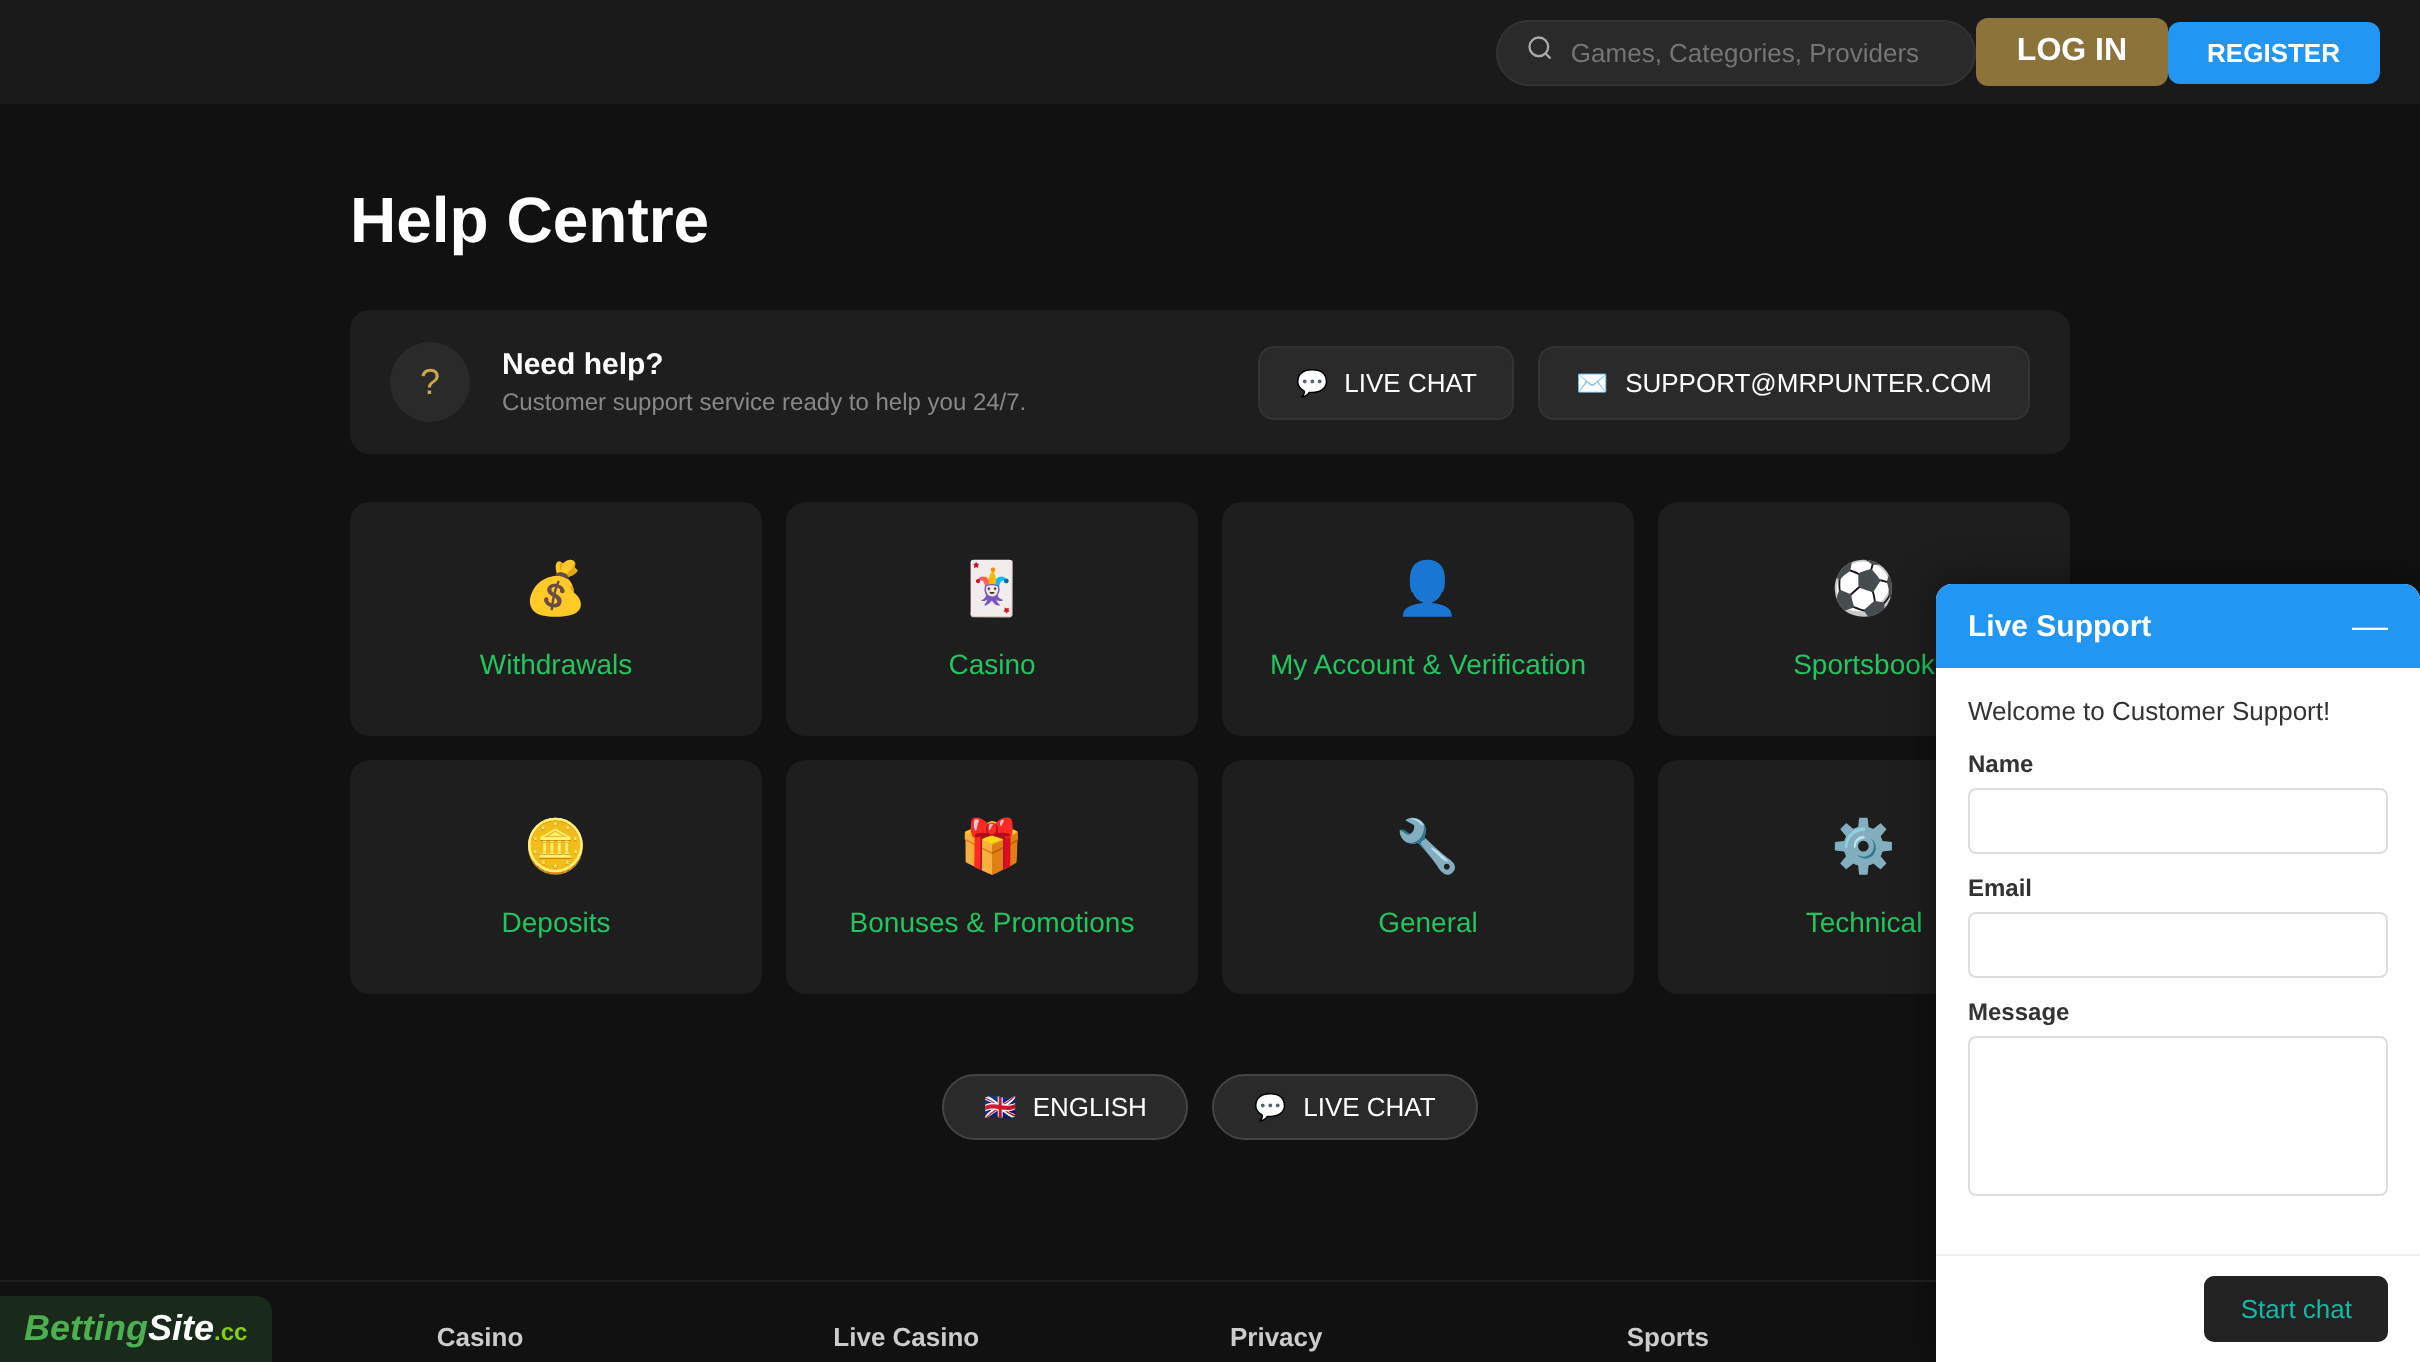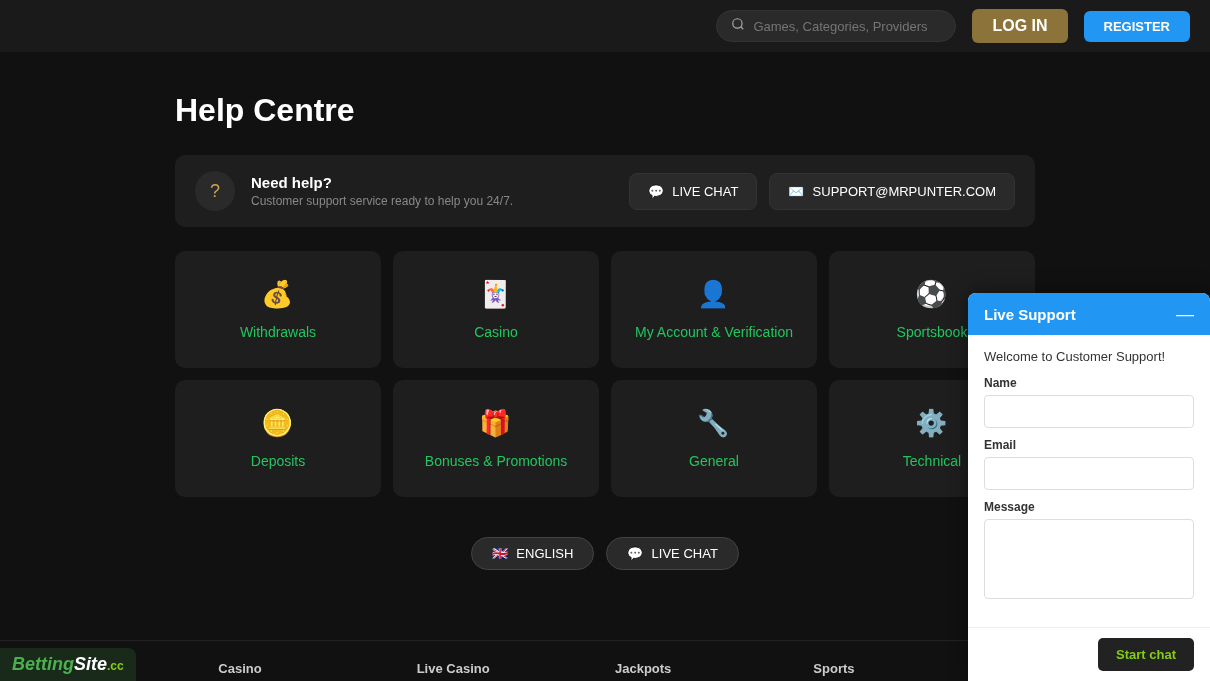--- a/index.html
+++ b/index.html
@@ -11,21 +11,21 @@
       overflow-x: hidden;
     }
 
     
     .header {
       background: #1a1a1a;
       display: flex;
       align-items: center;
       justify-content: flex-end;
       padding: 8px 20px;
-      gap: 16px;
+      gap: 0;
       height: 52px;
     }
     .search-bar {
       background: #2a2a2a;
       border: 1px solid #333;
       border-radius: 20px;
       display: flex;
       align-items: center;
       padding: 6px 14px;
       gap: 8px;
@@ -265,27 +265,27 @@
     }
     .live-support-footer {
       background: #fff;
       padding: 10px 16px;
       border-top: 1px solid #eee;
       display: flex;
       justify-content: flex-end;
     }
     .start-chat-btn {
       background: #222;
-      color: #84cc16;
+      color: #14b8a6;
       border: none;
       border-radius: 5px;
       padding: 9px 18px;
       font-size: 13px;
       cursor: pointer;
-      font-weight: bold;
+      font-weight: normal;
     }
   </style>
 </head>
 <body>
 
 <div class="header">
   <div class="search-bar">
     <span>
       <svg width="14" height="14" viewBox="0 0 24 24" fill="none" stroke="#aaa" stroke-width="2">
         <circle cx="11" cy="11" r="8"></circle>
@@ -376,21 +376,21 @@
   <div class="footer-col">
     <h4>Casino</h4>
     <a href="#">Top</a>
   </div>
   <div class="footer-col">
     <h4>Live Casino</h4>
     <a href="#">Top Live Casino</a>
 
   </div>
   <div class="footer-col">
-    <h4>Jackpots</h4>
+    <h4>Privacy</h4>
     <a href="#">Hot Jackpots</a>
 
   </div>
   <div class="footer-col">
     <h4>Sports</h4>
     <a href="#">Sportsbook</a>
 
   </div>
   <div class="footer-col">
     <h4>Security and Privacy</h4>

